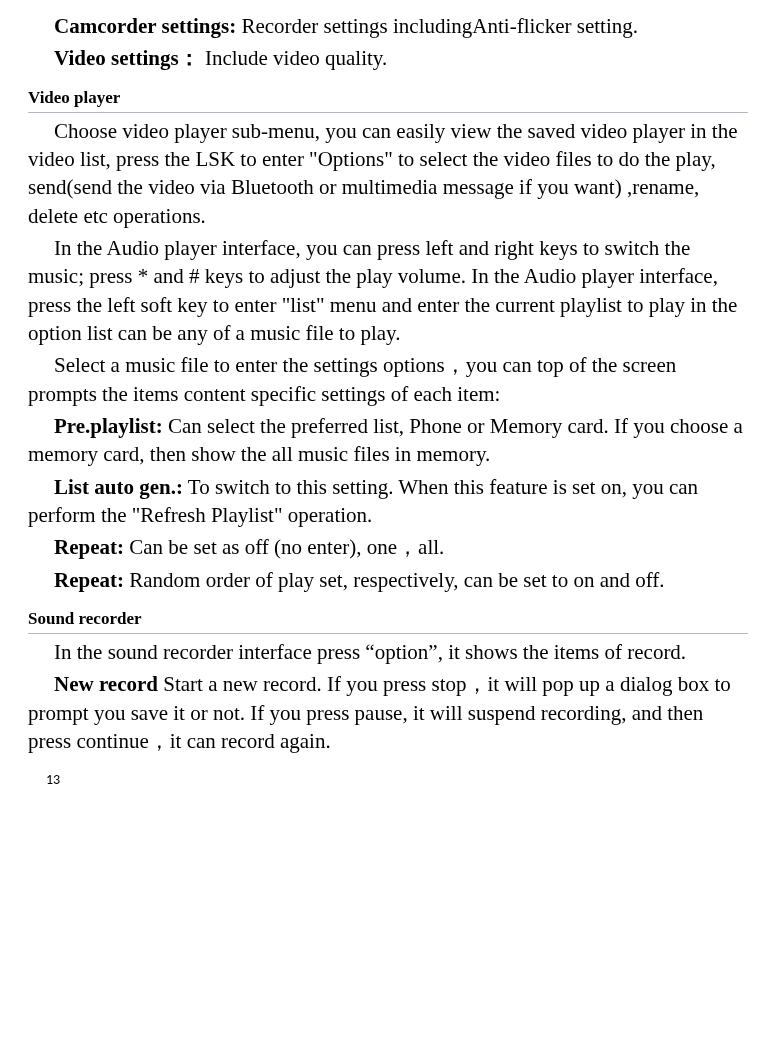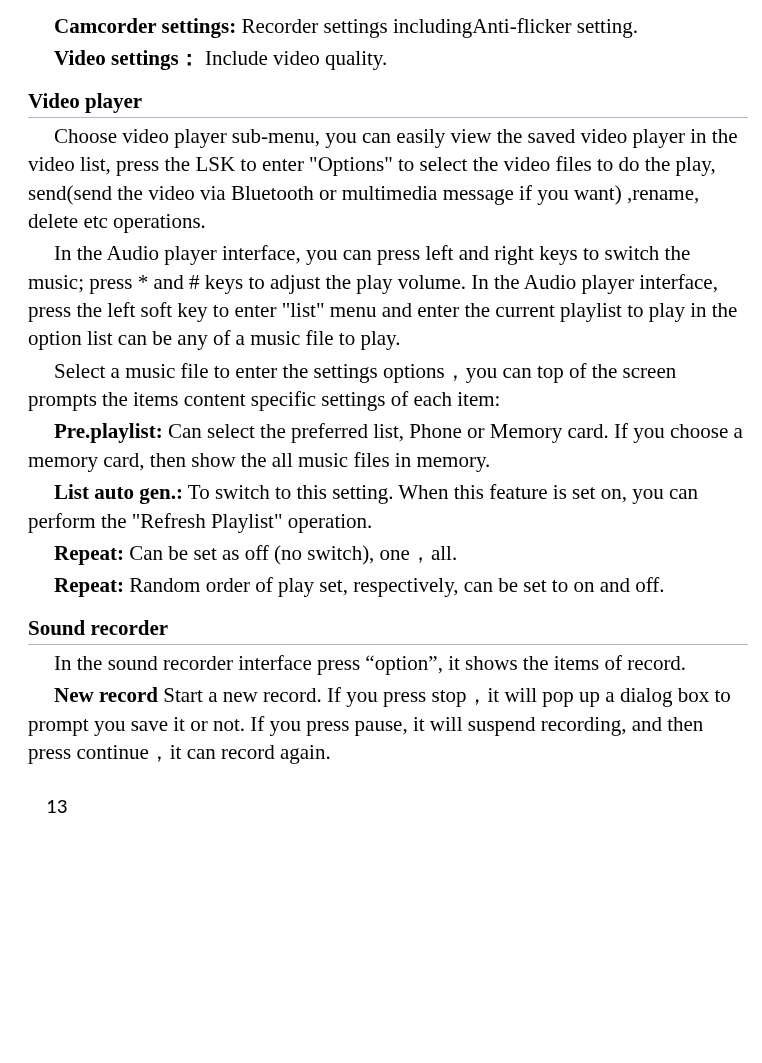--- a/index.html
+++ b/index.html
@@ -11,38 +11,38 @@
     background: #fff;
     width: 762px;
     line-height: 1.35;
   }
   .page {
     padding: 8px 14px 8px 28px;
     box-sizing: border-box;
   }
   .section-heading {
     font-weight: bold;
-    font-size: 21px;
+    font-size: 17px;
     margin-top: 14px;
     margin-bottom: 2px;
     border-bottom: 1px solid #b0b8c8;
     padding-bottom: 2px;
   }
   .para {
     margin: 4px 0;
     text-indent: 26px;
   }
   .para .b {
     font-weight: bold;
   }
   .pagenum {
     font-family: Calibri, Arial, sans-serif;
-    font-size: 21px;
+    font-size: 14px;
     padding-left: 18px;
-    margin-top: 26px;
+    margin-top: 16px;
   }
 </style>
 </head>
 <body>
 
 <div class="page">
 
   <div class="para">
     <span class="b">Camcorder settings:</span><span>  Recorder settings includingAnti-flicker setting.</span>
   </div>
@@ -60,21 +60,21 @@
 
   <div class="para">
     <span class="b">Pre.playlist:</span><span>  Can select the preferred list, Phone or Memory card. If you choose a memory card, then show the all music files in memory.</span>
   </div>
 
   <div class="para">
     <span class="b">List auto gen.:</span><span>  To switch to this setting. When this feature is set on, you can perform the "Refresh Playlist" operation.</span>
   </div>
 
   <div class="para">
-    <span class="b">Repeat:</span><span>  Can be set as off (no switch), one，all.</span>
+    <span class="b">Repeat:</span><span>  Can be set as off (no enter), one，all.</span>
   </div>
 
   <div class="para">
     <span class="b">Repeat:</span><span>  Random order of play set, respectively, can be set to on and off.</span>
   </div>
 
 
   <div class="section-heading">Sound recorder</div>
   <div class="para">In the sound recorder interface press “option”, it shows the items of record.</div>
 

